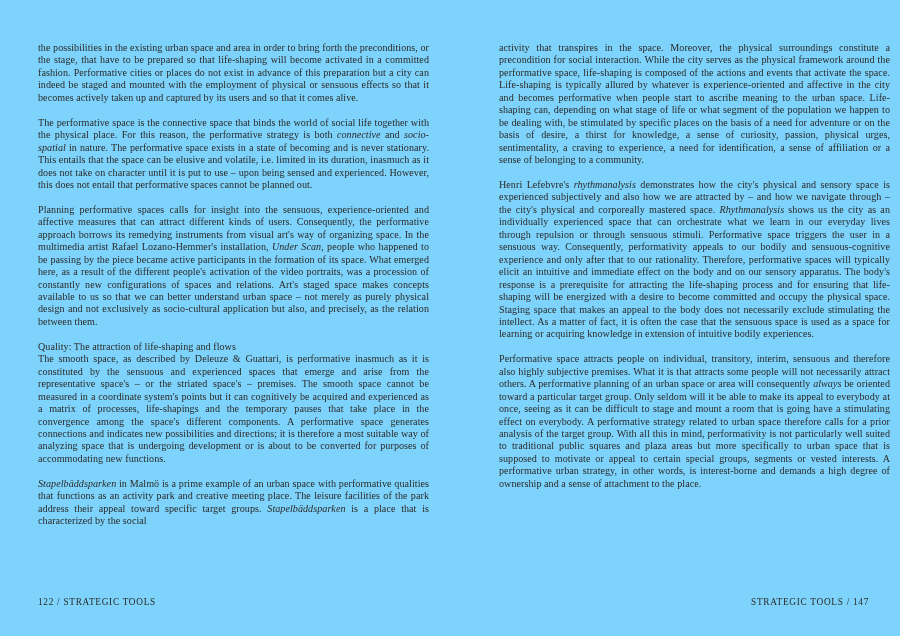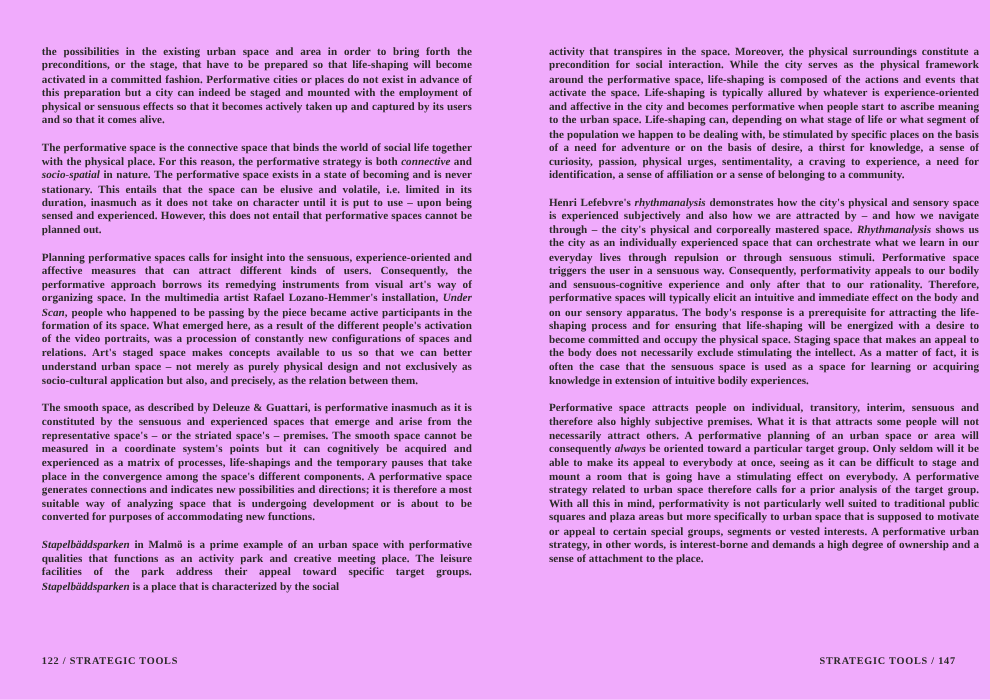--- a/index.html
+++ b/index.html
@@ -11,22 +11,21 @@
     height: 636px;
     background: #ffffff;
     font-family: "Liberation Serif", serif;
     color: #2b2a28;
     position: relative;
     overflow: hidden;
   }
   .spread {
     position: absolute;
     inset: 0;
-    background: #f0abfc;
-    font-weight: bold;
+    background: #7dd3fc;
   }
   .page-column {
     position: absolute;
     top: 42px;
     width: 391px;
     font-size: 10.1px;
     line-height: 12.45px;
     letter-spacing: 0.05px;
   }
   .page-column.left  { left: 38px; }
@@ -56,20 +55,21 @@
 </style>
 </head>
 <body>
 
 <div class="spread">
 
   <div class="page-column left">
       <p class="blk p"><span>the possibilities in the existing urban space and area in order to bring forth the preconditions, or the stage, that have to be prepared so that life-shaping will become activated in a committed fashion. Performative cities or places do not exist in advance of this preparation but a city can indeed be staged and mounted with the employment of physical or sensuous effects so that it becomes actively taken up and captured by its users and so that it comes alive.</span></p>
       <p class="blk p"><span>The performative space is the connective space that binds the world of social life together with the physical place. For this reason, the performative strategy is both </span><span class="it">connective</span><span> and </span><span class="it">socio-spatial</span><span> in nature. The performative space exists in a state of becoming and is never stationary. This entails that the space can be elusive and volatile, i.e. limited in its duration, inasmuch as it does not take on character until it is put to use – upon being sensed and experienced. However, this does not entail that performative spaces cannot be planned out.</span></p>
       <p class="blk p"><span>Planning performative spaces calls for insight into the sensuous, experience-oriented and affective measures that can attract different kinds of users. Consequently, the performative approach borrows its remedying instruments from visual art's way of organizing space. In the multimedia artist Rafael Lozano-Hemmer's installation, </span><span class="it">Under Scan</span><span>, people who happened to be passing by the piece became active participants in the formation of its space. What emerged here, as a result of the different people's activation of the video portraits, was a procession of constantly new configurations of spaces and relations. Art's staged space makes concepts available to us so that we can better understand urban space – not merely as purely physical design and not exclusively as socio-cultural application but also, and precisely, as the relation between them.</span></p>
+      <p class="blk h"><span>Quality: The attraction of life-shaping and flows</span></p>
       <p class="blk p"><span>The smooth space, as described by Deleuze &amp; Guattari, is performative inasmuch as it is constituted by the sensuous and experienced spaces that emerge and arise from the representative space's – or the striated space's – premises. The smooth space cannot be measured in a coordinate system's points but it can cognitively be acquired and experienced as a matrix of processes, life-shapings and the temporary pauses that take place in the convergence among the space's different components. A performative space generates connections and indicates new possibilities and directions; it is therefore a most suitable way of analyzing space that is undergoing development or is about to be converted for purposes of accommodating new functions.</span></p>
       <p class="blk p"><span class="it">Stapelbäddsparken</span><span> in Malmö is a prime example of an urban space with performative qualities that functions as an activity park and creative meeting place. The leisure facilities of the park address their appeal toward specific target groups. </span><span class="it">Stapelbäddsparken</span><span> is a place that is characterized by the social</span></p>
     </div>
 
   <div class="page-column right">
       <p class="blk p"><span>activity that transpires in the space. Moreover, the physical surroundings constitute a precondition for social interaction. While the city serves as the physical framework around the performative space, life-shaping is composed of the actions and events that activate the space. Life-shaping is typically allured by whatever is experience-oriented and affective in the city and becomes performative when people start to ascribe meaning to the urban space. Life-shaping can, depending on what stage of life or what segment of the population we happen to be dealing with, be stimulated by specific places on the basis of a need for adventure or on the basis of desire, a thirst for knowledge, a sense of curiosity, passion, physical urges, sentimentality, a craving to experience, a need for identification, a sense of affiliation or a sense of belonging to a community.</span></p>
       <p class="blk p"><span>Henri Lefebvre's </span><span class="it">rhythmanalysis</span><span> demonstrates how the city's physical and sensory space is experienced subjectively and also how we are attracted by – and how we navigate through – the city's physical and corporeally mastered space. </span><span class="it">Rhythmanalysis</span><span> shows us the city as an individually experienced space that can orchestrate what we learn in our everyday lives through repulsion or through sensuous stimuli. Performative space triggers the user in a sensuous way. Consequently, performativity appeals to our bodily and sensuous-cognitive experience and only after that to our rationality. Therefore, performative spaces will typically elicit an intuitive and immediate effect on the body and on our sensory apparatus. The body's response is a prerequisite for attracting the life-shaping process and for ensuring that life-shaping will be energized with a desire to become committed and occupy the physical space. Staging space that makes an appeal to the body does not necessarily exclude stimulating the intellect. As a matter of fact, it is often the case that the sensuous space is used as a space for learning or acquiring knowledge in extension of intuitive bodily experiences.</span></p>
       <p class="blk p"><span>Performative space attracts people on individual, transitory, interim, sensuous and therefore also highly subjective premises. What it is that attracts some people will not necessarily attract others. A performative planning of an urban space or area will consequently </span><span class="it">always</span><span> be oriented toward a particular target group. Only seldom will it be able to make its appeal to everybody at once, seeing as it can be difficult to stage and mount a room that is going have a stimulating effect on everybody. A performative strategy related to urban space therefore calls for a prior analysis of the target group. With all this in mind, performativity is not particularly well suited to traditional public squares and plaza areas but more specifically to urban space that is supposed to motivate or appeal to certain special groups, segments or vested interests. A performative urban strategy, in other words, is interest-borne and demands a high degree of ownership and a sense of attachment to the place.</span></p>
     </div>
 

